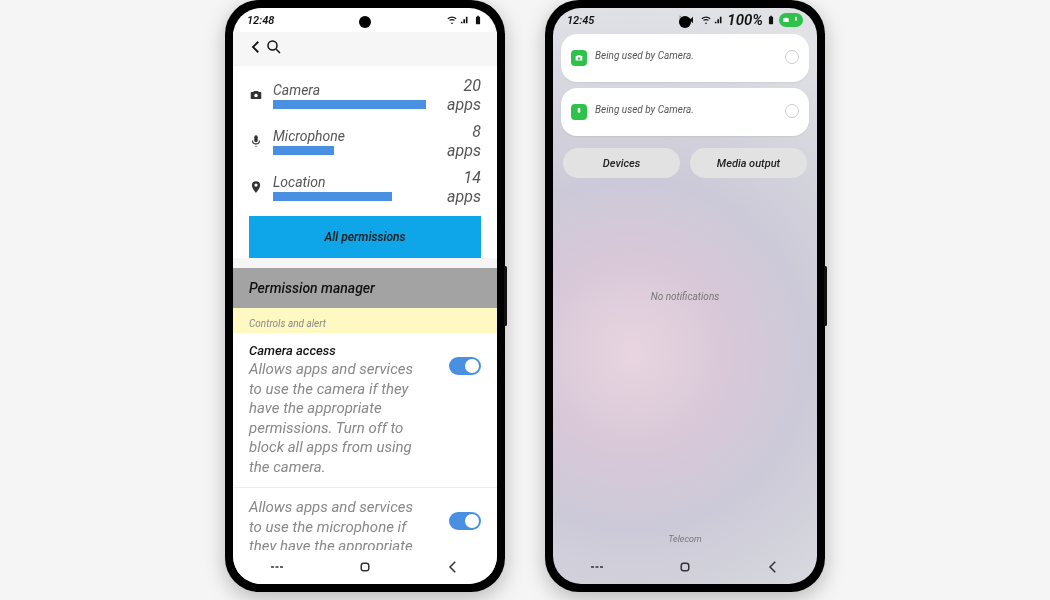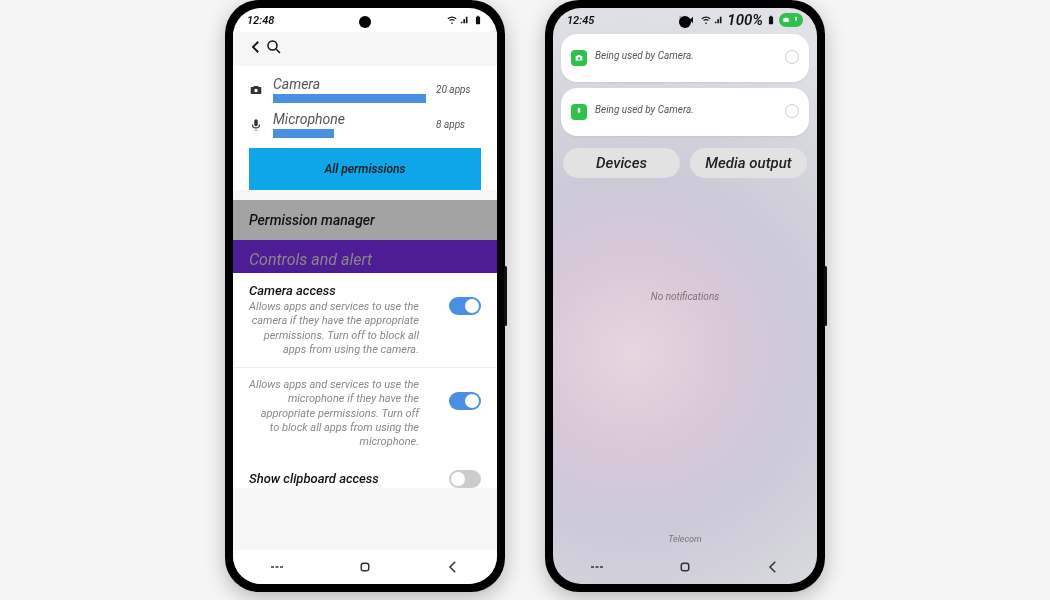--- a/index.html
+++ b/index.html
@@ -81,29 +81,29 @@
   .header .title { font-size:17px; font-weight:600; margin-left:14px; flex:1; color:#111;}
   .back-icon,.search-icon { width:18px;height:18px; display:flex;align-items:center;justify-content:center;}
   .section-label { font-size:10px; color:#888; padding: 6px 16px 6px 16px; }
   .usage-card { background:#fff; padding: 6px 16px 0 16px; }
   .usage-row { display:flex; align-items:center; padding:4px 0; gap:10px;}
   .usage-icon { width:14px; height:14px; color:#333; display:flex;align-items:center;justify-content:center;}
   .usage-bar-wrap { flex:1; }
   .usage-name { font-size:14px; color:#555; margin-bottom:2px;}
   .bar-bg { height:9px; width:100%; position:relative;}
   .bar-fill { height:9px; background:#4a90e2; }
-  .usage-count { font-size:10px; color:#555; width:45px; }
+  .usage-count { font-size:16px; color:#555; width:45px; text-align:right;}
   .all-perm { text-align:center; padding:14px 0; font-size:12px; font-weight:600; color:#222; background:#0ea5e9; border-top:0; margin-top:6px;}
   .list-item { background:#a3a3a3; padding:12px 16px; font-size:14px; font-weight:500; color:#111; margin-top:10px;}
-  .section-label2 { font-size:16px; color:#888; padding:10px 16px 4px 16px; background:#4c1d95;}
+  .section-label2 { font-size:10px; color:#888; padding:10px 16px 4px 16px; background:#fef9c3;}
   .toggle-item { background:#fff; padding:10px 16px; display:flex; align-items:flex-start; gap:0;}
   .toggle-item + .toggle-item { border-top:1px solid #eee;}
   .toggle-text { flex:1;}
   .toggle-title { font-size:13px; font-weight:500; color:#111; margin-bottom:2px;}
-  .toggle-desc { font-size:11px; color:#888; line-height:1.3; max-width:170px;text-align:right;}
+  .toggle-desc { font-size:15px; color:#888; line-height:1.3; max-width:170px;}
   .toggle {
     width:32px;height:18px;border-radius:10px;background:#4a90e2;position:relative;margin-top:14px;flex-shrink:0;
   }
   .toggle::after{content:"";position:absolute;right:2px;top:2px;width:14px;height:14px;background:#fff;border-radius:50%;}
   .toggle.off { background:#ccc;}
   .toggle.off::after{ left:2px; right:auto; background:#fff;}
   .clipboard-row { background:#fff; padding:10px 16px 0 16px; display:flex; align-items:center; justify-content:space-between;}
   .clipboard-row .toggle-title { margin:0;}
   .navbar {
     position:absolute; bottom:0; left:0; right:0; height:34px;
@@ -122,21 +122,21 @@
   .notif-icon {
     width:16px;height:16px;border-radius:4px;display:flex;align-items:center;justify-content:center;color:#fff;flex-shrink:0;
   }
   .notif-icon.green{background:#2ec24b;}
   .notif-text { font-size:10px; color:#555; flex:1;}
   .notif-dot { width:14px;height:14px;border:1.5px solid #ccc;border-radius:50%;}
   .qs-row { display:flex; gap:10px; padding:6px 2px;}
   .qs-btn {
     flex:1; background:#e2e2e2; border-radius:18px; height:30px;
     display:flex;align-items:center;justify-content:center;
-    font-size:15px; font-weight:500; color:#222;
+    font-size:11px; font-weight:500; color:#222;
   }
   .no-notif { position:absolute; top:50%; left:50%; transform:translate(-50%,-50%); font-size:10px; color:#777;text-align:right;}
   .carrier { position:absolute; bottom:40px; left:50%; transform:translateX(-50%); font-size:9px; color:#777;}
 </style>
 </head>
 <body>
 
 <div class="phone">
   <div class="screen">
     <div class="notch"></div>
@@ -200,20 +200,34 @@
               </svg>
             </span>
           <div class="usage-bar-wrap">
             <div class="usage-name">Microphone</div>
             <div class="bar-bg">
                 <div class="bar-fill" style="width:40%"></div>
               </div>
           </div>
           <div class="usage-count">8 apps</div>
         </div>
+        <div class="usage-row">
+          <span class="usage-icon">
+              <svg viewBox="0 0 24 24" fill="currentColor">
+                <path d="M12 2a7 7 0 00-7 7c0 5 7 13 7 13s7-8 7-13a7 7 0 00-7-7zm0 9.5A2.5 2.5 0 1112 6a2.5 2.5 0 010 5.5z"></path>
+              </svg>
+            </span>
+          <div class="usage-bar-wrap">
+            <div class="usage-name">Location</div>
+            <div class="bar-bg">
+                <div class="bar-fill" style="width:78%"></div>
+              </div>
+          </div>
+          <div class="usage-count">14 apps</div>
+        </div>
         <div class="all-perm">All permissions</div>
       </div>
 
       <div class="list-item">Permission manager</div>
 
       <div class="section-label2">Controls and alert</div>
 
       <div class="toggle-item">
         <div class="toggle-text">
           <div class="toggle-title">Camera access</div>

